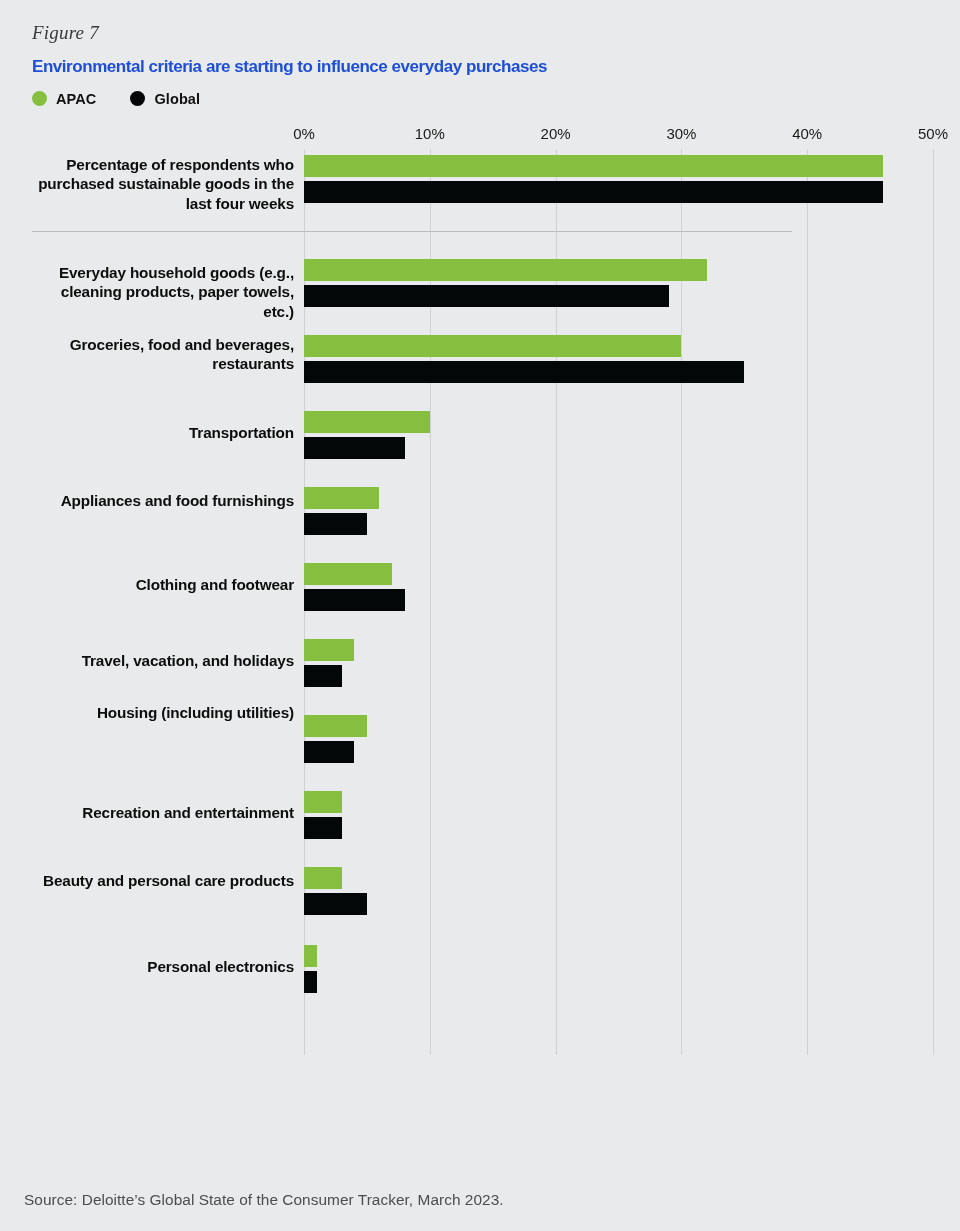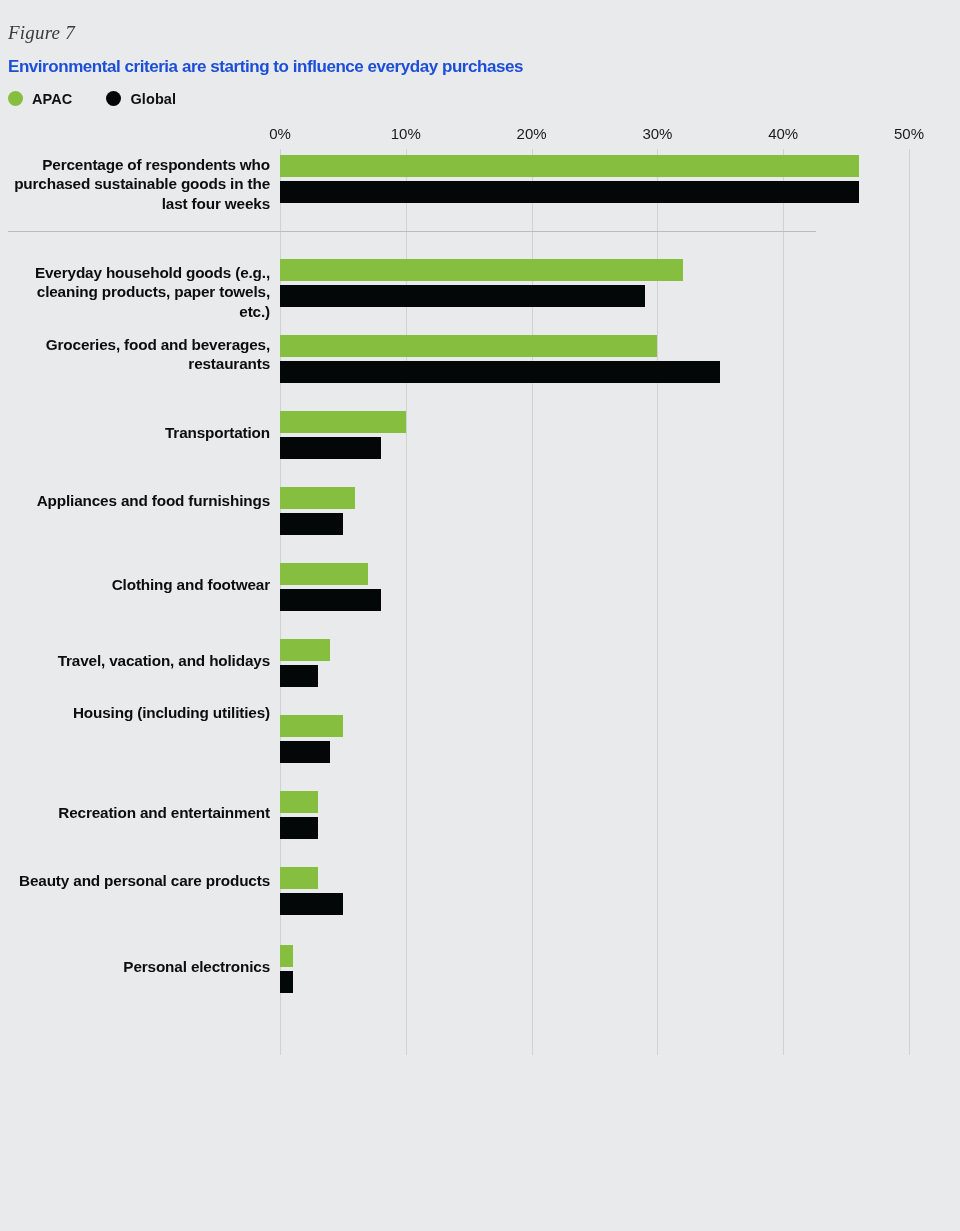--- a/index.html
+++ b/index.html
@@ -13,21 +13,21 @@
     font-family: "Liberation Sans", sans-serif;
     color: #111;
     overflow: hidden;
     position: relative;
   }
   .figure-root {
     position: relative;
     width: 848px;
     height: 1231px;
     box-sizing: border-box;
-    padding: 0 8px;
+    padding: 0 32px;
   }
   .fig-label {
     font-family: "Liberation Serif", serif;
     font-style: italic;
     font-size: 19px;
     color: #3a3a3a;
     padding-top: 22px;
     letter-spacing: .2px;
   }
   .fig-title {
@@ -267,15 +267,16 @@
         <div class="group">
           <div class="row-label" style="top: 808px;">Personal electronics</div>
           <div class="bar apac" title="APAC: 1%" style="left: 272px; top: 796px; width: 12.58px; background: rgb(134, 191, 64);"></div>
           <div class="bar global" title="Global: 1%" style="left: 272px; top: 822px; width: 12.58px; background: rgb(3, 7, 8);"></div>
         </div>
         <div class="group-sep" style="top: 82px;"></div>
       </div>
   </div>
 
   <div class="footer">
+    <div class="source">Source: Deloitte’s Global State of the Consumer Tracker, March 2023.</div>
   </div>
 
 </div>
 
 </body></html>

